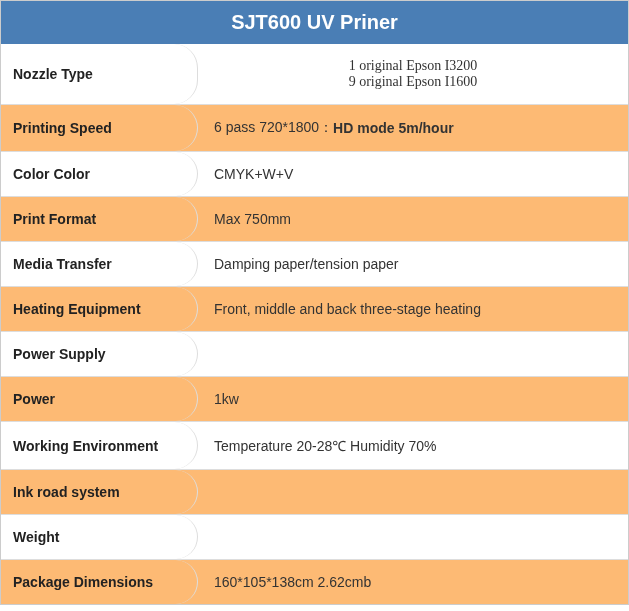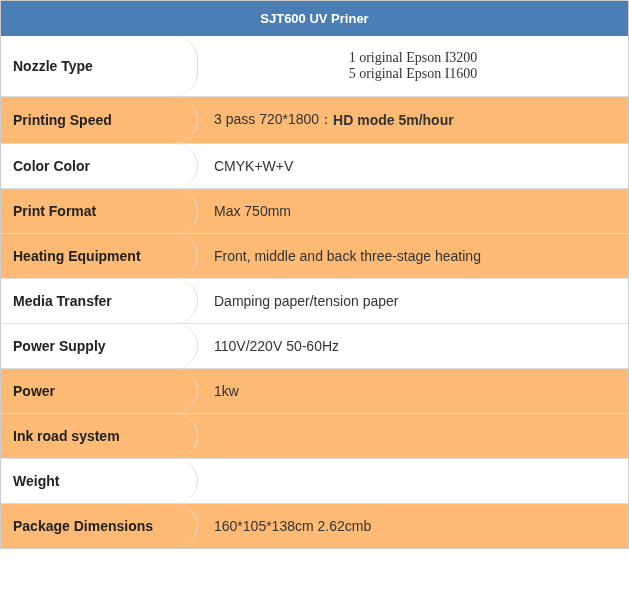--- a/index.html
+++ b/index.html
@@ -11,21 +11,21 @@
     }
     .table-container {
       width: 629px;
       border: 1px solid #ccc;
     }
     .header-row {
       background-color: #4a7eb5;
       color: white;
       text-align: center;
       padding: 10px 0;
-      font-size: 13px;
+      font-size: 20px;
       font-weight: bold;
     }
     .spec-row {
       display: flex;
       border-bottom: 1px solid #ddd;
     }
     .spec-row:last-child {
       border-bottom: none;
     }
     .spec-row.shaded {
@@ -66,53 +66,56 @@
 
 <div class="table-container">
   <div class="header-row">
     <span>SJT600 UV Priner</span>
   </div>
   <div id="rows-container">
       <div class="spec-row white">
         <div class="label-cell">Nozzle Type</div>
         <div class="value-cell multiline">
           <div>1 original Epson I3200</div>
-          <div>5 original Epson I1600</div>
+          <div>9 original Epson I1600</div>
         </div>
       </div>
       <div class="spec-row shaded">
         <div class="label-cell">Printing Speed</div>
         <div class="value-cell">
-          <span>3 pass 720*1800：</span>
+          <span>6 pass 720*1800：</span>
           <span class="bold-part">HD mode 5m/hour</span>
         </div>
       </div>
       <div class="spec-row white">
         <div class="label-cell">Color Color</div>
         <div class="value-cell">CMYK+W+V</div>
       </div>
       <div class="spec-row shaded">
         <div class="label-cell">Print Format</div>
         <div class="value-cell">Max 750mm</div>
       </div>
+      <div class="spec-row white">
+        <div class="label-cell">Media Transfer</div>
+        <div class="value-cell">Damping paper/tension paper</div>
+      </div>
       <div class="spec-row shaded">
         <div class="label-cell">Heating Equipment</div>
         <div class="value-cell">Front, middle and back three-stage heating</div>
       </div>
       <div class="spec-row white">
-        <div class="label-cell">Media Transfer</div>
-        <div class="value-cell">Damping paper/tension paper</div>
-      </div>
-      <div class="spec-row white">
         <div class="label-cell">Power Supply</div>
-        <div class="value-cell">110V/220V 50-60Hz</div>
       </div>
       <div class="spec-row shaded">
         <div class="label-cell">Power</div>
         <div class="value-cell">1kw</div>
+      </div>
+      <div class="spec-row white">
+        <div class="label-cell">Working Environment</div>
+        <div class="value-cell">Temperature 20-28℃ Humidity 70%</div>
       </div>
       <div class="spec-row shaded">
         <div class="label-cell">Ink road system</div>
       </div>
       <div class="spec-row white">
         <div class="label-cell">Weight</div>
       </div>
       <div class="spec-row shaded">
         <div class="label-cell">Package Dimensions</div>
         <div class="value-cell">160*105*138cm 2.62cmb</div>

